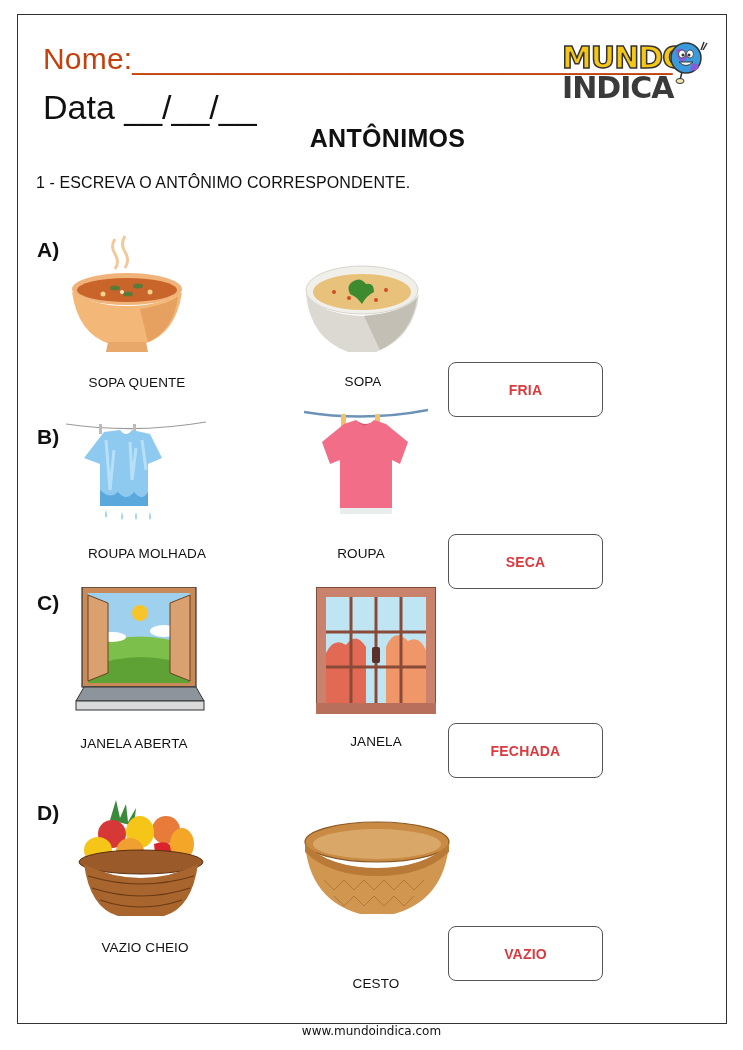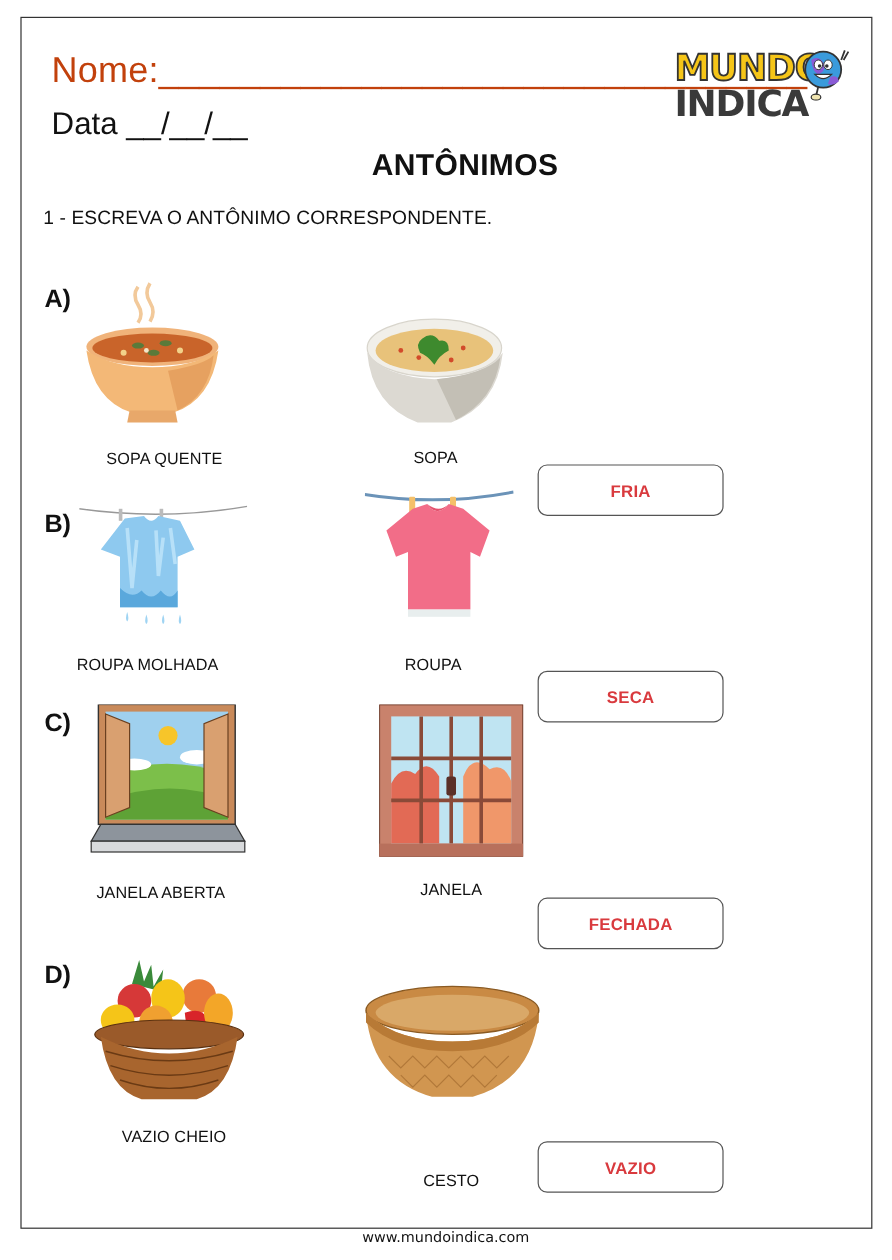--- a/index.html
+++ b/index.html
@@ -5,42 +5,42 @@
     * { box-sizing: border-box; margin: 0; padding: 0; }
     html, body { width: 743px; height: 1050px; background: #ffffff; overflow: hidden; }
     body { position: relative; font-family: "Liberation Sans", "DejaVu Sans", sans-serif; color: #111; }
 
     .page-border {
       position: absolute; left: 17px; top: 14px; width: 710px; height: 1010px;
       border: 1.5px solid #333;
     }
 
     .name-line { position: absolute; left: 43px; top: 42px; font-size: 30px; font-weight: 400; color: #c2410c; letter-spacing: 0.2px; }
-    .date-line { position: absolute; left: 43px; top: 88px; font-size: 26px; font-weight: 400; color: #111; }
+    .date-line { position: absolute; left: 43px; top: 88px; font-size: 34px; font-weight: 400; color: #111; }
 
     .logo { position: absolute; left: 560px; top: 38px; width: 155px; height: 66px; }
     .logo .mundo { position: absolute; left: 2px; top: 2px; font-size: 30px; font-weight: 900; color: #f5c518;
       -webkit-text-stroke: 1.5px #333; letter-spacing: -1px; font-family: "DejaVu Sans", sans-serif; }
     .logo .indica { position: absolute; left: 2px; top: 32px; font-size: 30px; font-weight: 900; color: #3a3a3a;
       letter-spacing: -1px; font-family: "DejaVu Sans", sans-serif; }
     .logo .globe { position: absolute; left: 108px; top: 2px; width: 40px; height: 44px; }
 
     .title { position: absolute; left: 16px; width: 743px; top: 124px; text-align: center; font-size: 25px; font-weight: 700; letter-spacing: 0.3px; }
     .instruction { position: absolute; left: 36px; top: 174px; font-size: 16px; font-weight: 400; letter-spacing: 0.1px; }
 
     .section-letter { position: absolute; left: 37px; font-size: 21px; font-weight: 700; }
 
     .pic { position: absolute; }
     .caption { position: absolute; font-size: 13.5px; font-weight: 400; text-align: center; letter-spacing: 0.1px; }
 
     .answer-box {
-      position: absolute; left: 448px; width: 155px; height: 43px;
+      position: absolute; left: 448px; width: 155px; height: 55px;
       border: 1px solid #555; border-radius: 8px; background: #fff;
       display: flex; align-items: center; justify-content: center;
-      font-size: 14px; font-weight: 700; color: #d93a3e; letter-spacing: 0.2px; margin-top: 25px;
+      font-size: 14px; font-weight: 700; color: #d93a3e; letter-spacing: 0.2px;
     }
 
     .footer { position: absolute; left: 0; width: 743px; top: 1024px; text-align: center; font-size: 12px; color: #111;
       font-family: "DejaVu Sans", sans-serif; }
   </style>
 </head>
 <body>
 
 <div class="page-border"></div>
 
@@ -109,21 +109,21 @@
   <rect x="33" y="4" width="3" height="10" fill="#bbb"></rect>
   <rect x="67" y="4" width="3" height="10" fill="#bbb"></rect>
   <path d="M38 12 L54 10 Q60 18 66 10 L84 14 L96 38 L82 44 L82 86 L34 86 L34 44 L18 38Z" fill="#8ec9ef"></path>
   <path d="M40 20 L44 70 L48 30 M64 22 L66 60 L70 28 M76 20 L80 50" stroke="#b7e0f8" stroke-width="3" fill="none"></path>
   <path d="M34 70 Q44 80 52 72 Q60 82 68 72 Q76 82 82 72 L82 86 L34 86Z" fill="#5aa8dc"></path>
   <path d="M40 90 q-2 6 0 8 q2 -2 0 -8Z" fill="#9fd4f3"></path>
   <path d="M56 92 q-2 6 0 8 q2 -2 0 -8Z" fill="#9fd4f3"></path>
   <path d="M70 92 q-2 6 0 8 q2 -2 0 -8Z" fill="#9fd4f3"></path>
   <path d="M84 92 q-2 6 0 8 q2 -2 0 -8Z" fill="#9fd4f3"></path>
 </svg>
-<div class="caption" style="left:52px;top:546px;width:130px;text-align:right;">ROUPA MOLHADA</div>
+<div class="caption" style="left:82px;top:546px;width:130px;">ROUPA MOLHADA</div>
 
 <svg class="pic" style="left:304px;top:408px;width:124px;height:112px;" viewBox="0 0 124 112">
   <path d="M0 4 Q62 14 124 2" stroke="#6b93b8" stroke-width="2.5" fill="none"></path>
   <rect x="37" y="6" width="5" height="14" rx="1" fill="#f4c06a"></rect>
   <rect x="71" y="6" width="5" height="14" rx="1" fill="#f4c06a"></rect>
   <path d="M40 16 L52 12 Q60 24 70 12 L82 16 L104 34 L96 56 L88 52 L88 100 L36 100 L36 52 L26 56 L18 34Z" fill="#f26d88"></path>
   <path d="M52 12 Q60 24 70 12 Q62 20 52 12Z" fill="#e4526e"></path>
   <rect x="36" y="100" width="52" height="6" fill="#e8eeee"></rect>
 </svg>
 <div class="caption" style="left:318px;top:546px;width:86px;">ROUPA</div>

